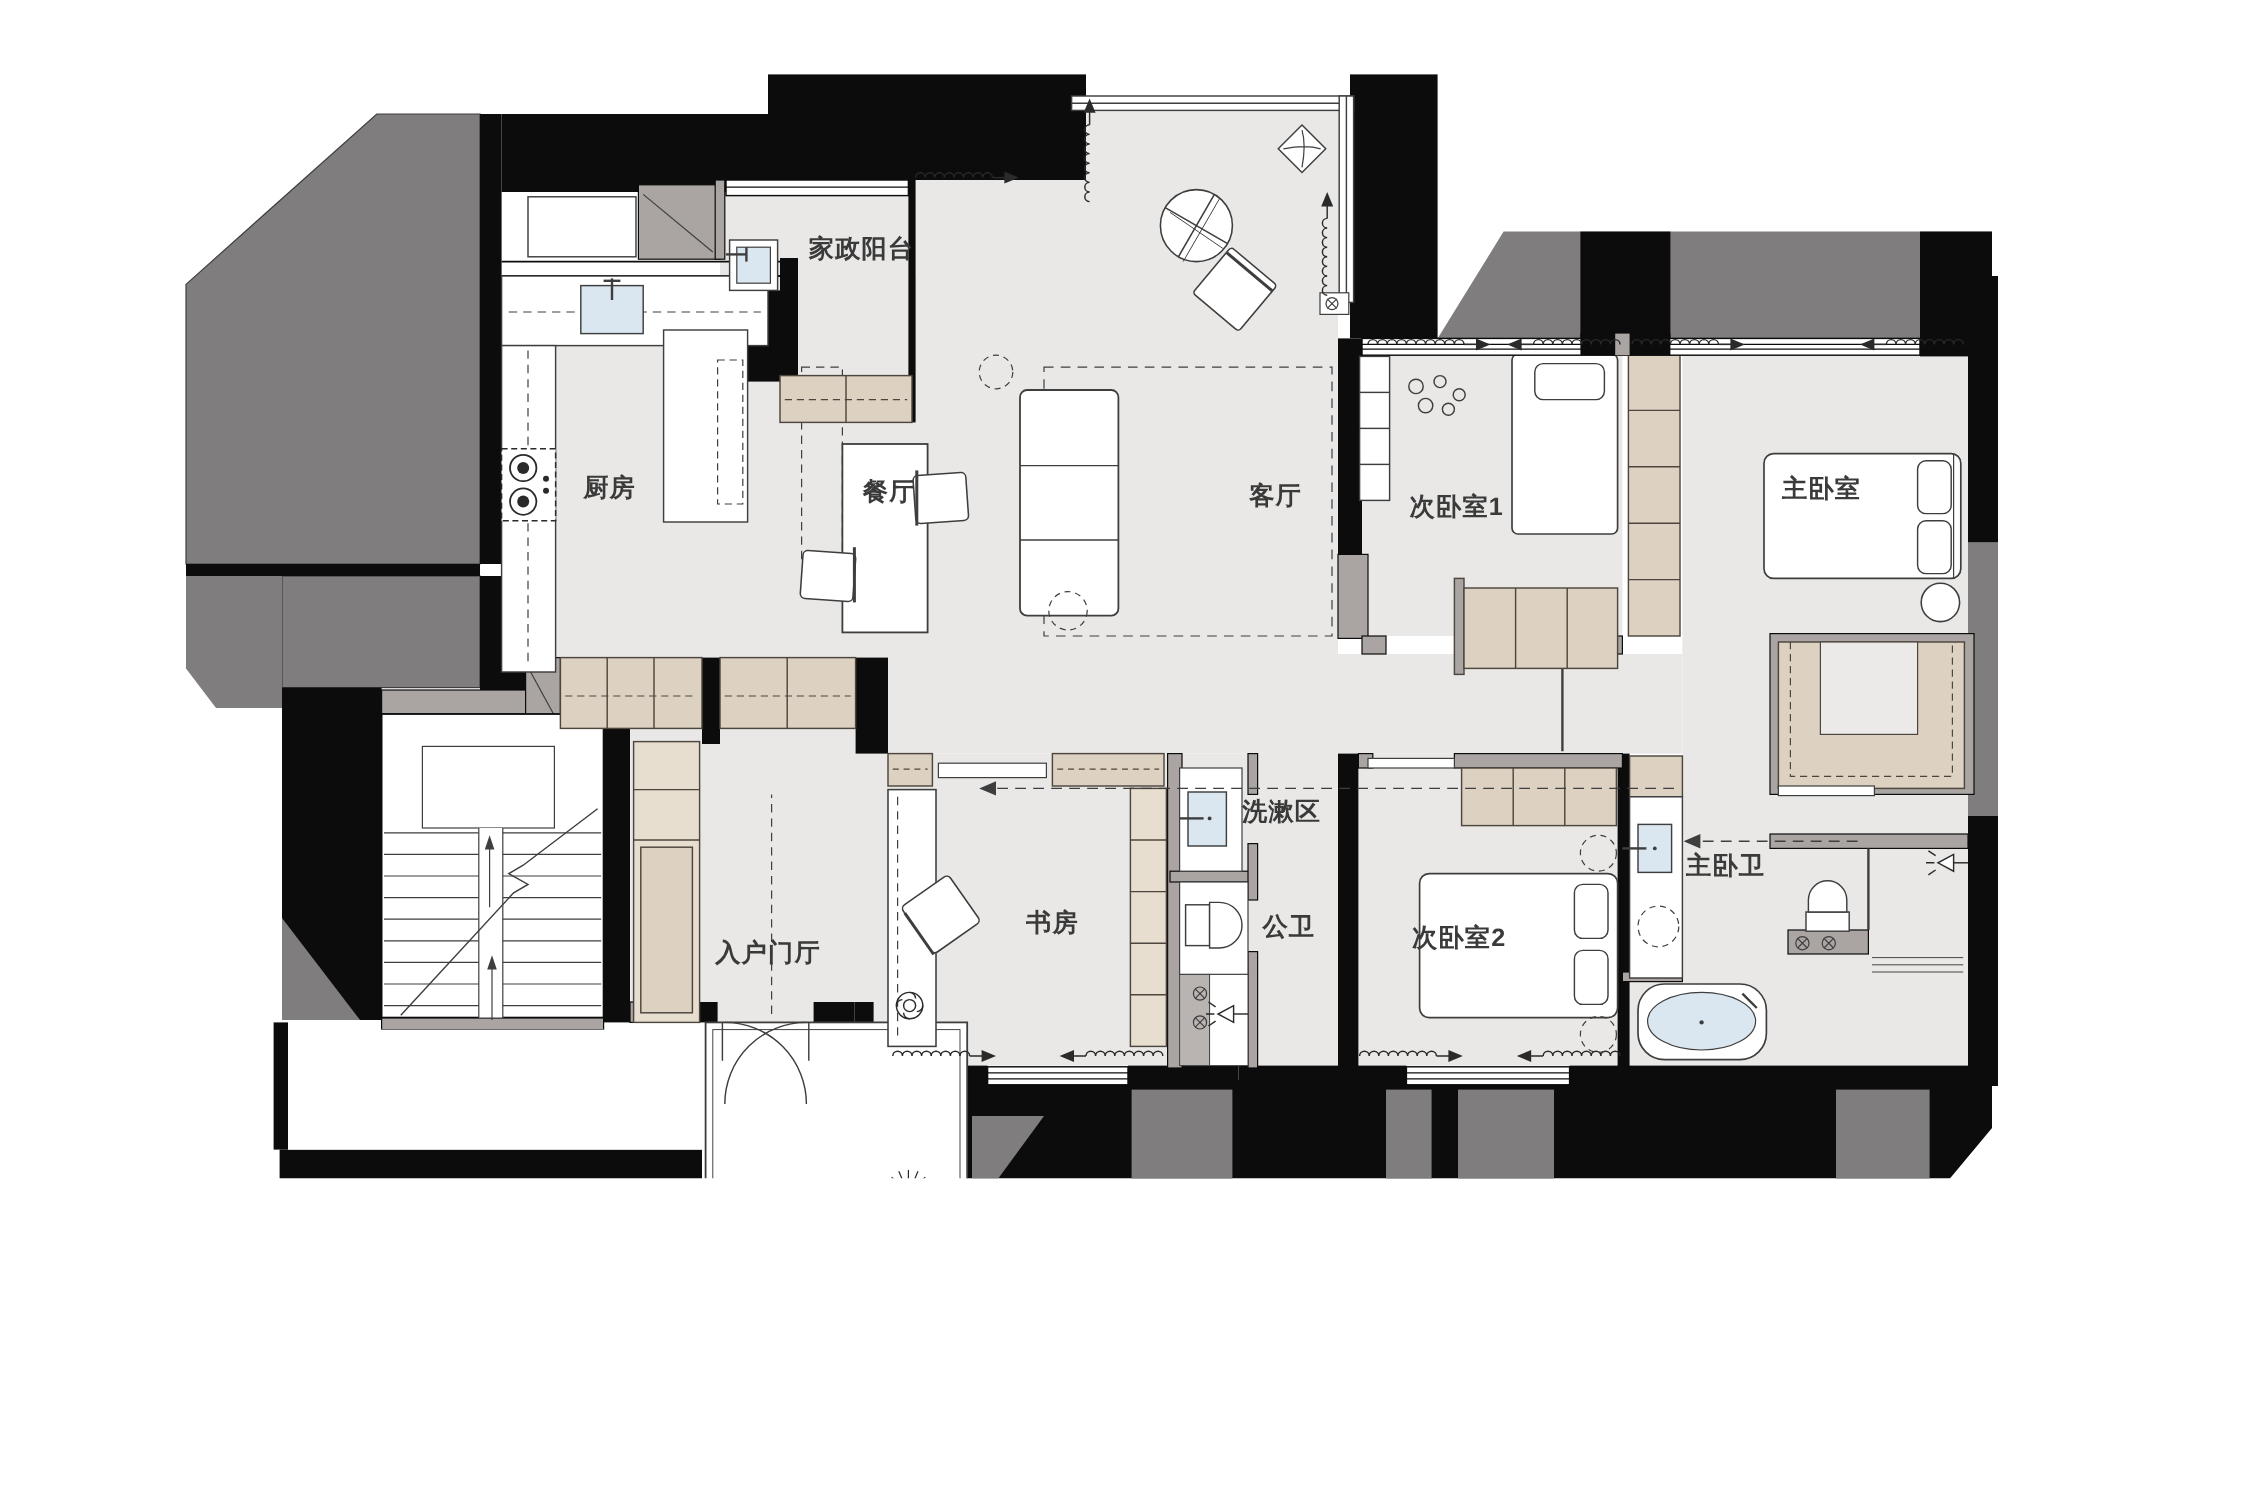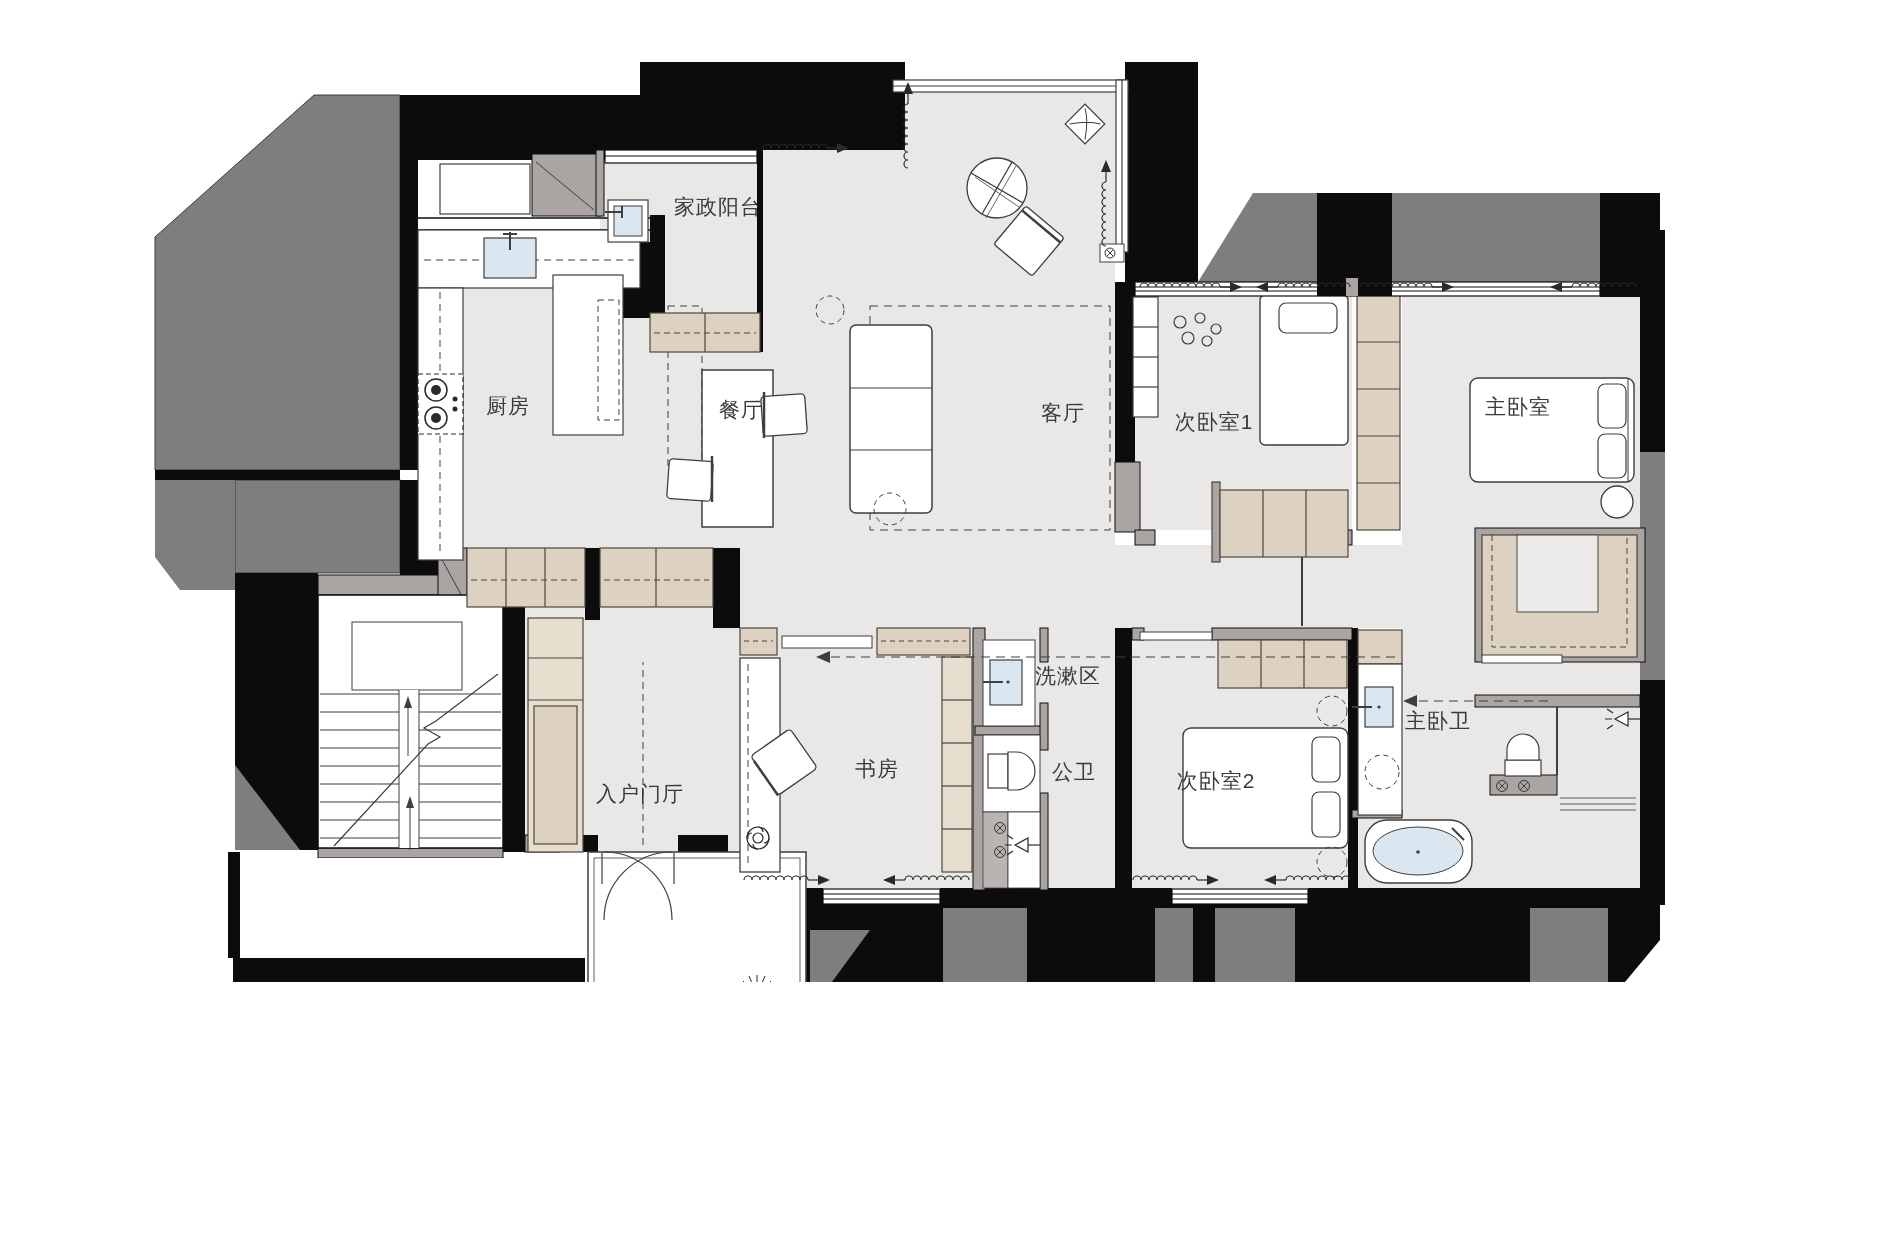--- a/index.html
+++ b/index.html
@@ -1,17 +1,17 @@
 <!DOCTYPE html>
 <html><head>
 <meta charset="utf-8">
 <style>
   html,body{margin:0;padding:0;background:#ffffff;}
   .stage{position:relative;width:1890px;height:982px;background:#fff;overflow:hidden;
-         font-family:"Liberation Sans","DejaVu Sans",sans-serif;}
+         font-family:"Liberation Sans","DejaVu Sans",sans-serif;font-weight:bold;}
   svg{display:block}
   text.room-label{fill:#3a3a3a;font-size:21px;letter-spacing:1px;
        font-family:"Liberation Sans","DejaVu Sans",sans-serif;}
 </style>
 </head>
 <body>
 
 <div class="stage">
 <svg id="plan" width="1890" height="1260" viewBox="0 0 1890 1260">
 

